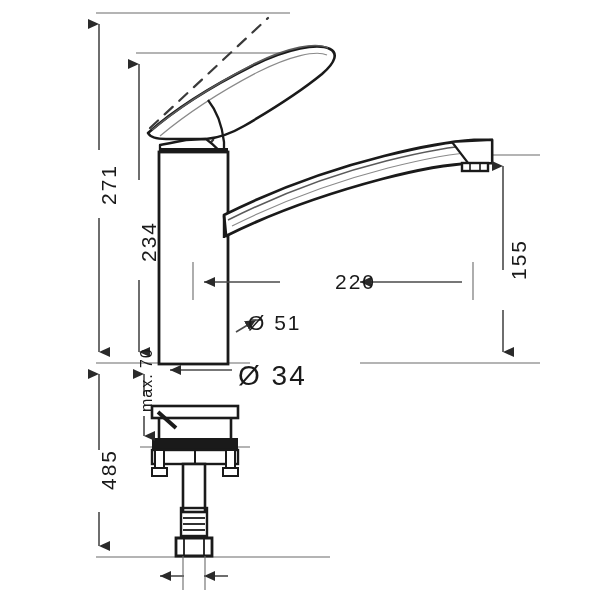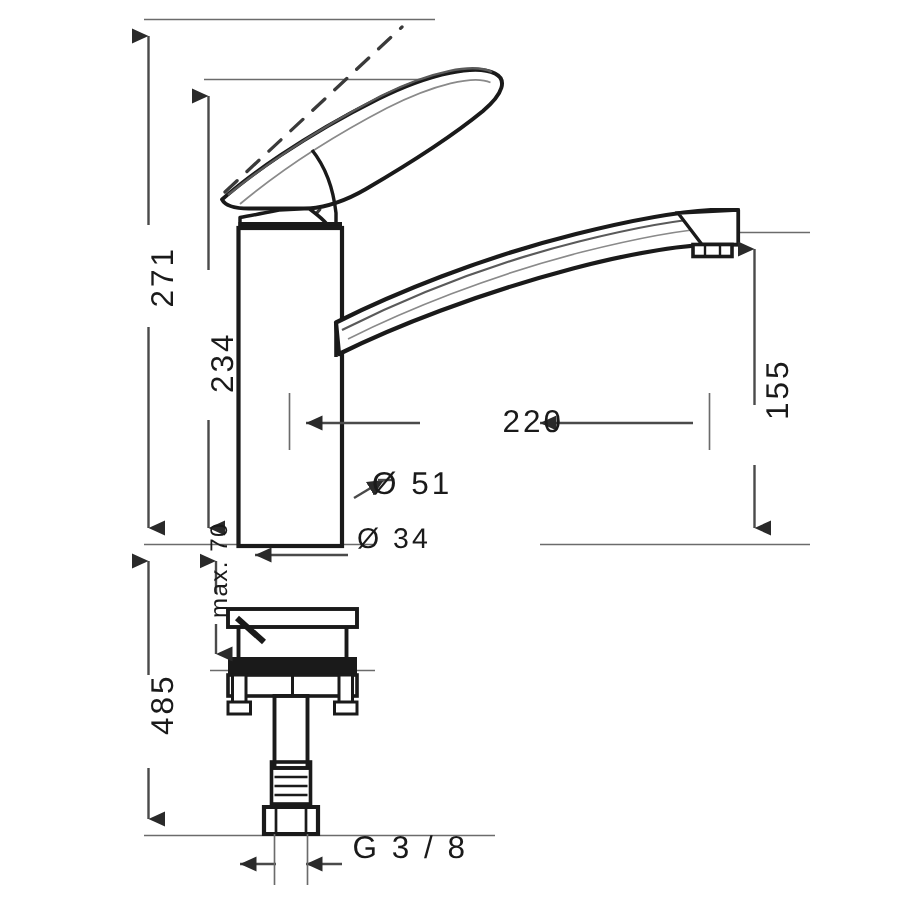--- a/index.html
+++ b/index.html
@@ -36,21 +36,21 @@
     transform-origin: left top;
     transform: rotate(-90deg);
   }
   .lbl-271 { left: 98px; top: 205px; font-size: 21px; }
   .lbl-234 { left: 138px; top: 262px; font-size: 21px; }
   .lbl-max70 { left: 139px; top: 412px; font-size: 16px; letter-spacing: 1px; }
   .lbl-485 { left: 98px; top: 490px; font-size: 21px; }
   .lbl-155 { left: 508px; top: 280px; font-size: 21px; }
   .lbl-220 { left: 295px; top: 271px; font-size: 21px; margin-left: 40px; }
   .lbl-d51 { left: 248px; top: 312px; font-size: 21px; }
-  .lbl-d34 { left: 238px; top: 350px; font-size: 19px; }
+  .lbl-d34 { left: 238px; top: 362px; font-size: 28px; }
   .lbl-g38 { left: 235px; top: 555px; font-size: 21px; }
 </style>
 </head>
 <body>
 
 <div id="stage">
 
   <svg id="drawing" viewBox="0 0 600 600">
 
     <defs>
@@ -213,15 +213,14 @@
   <div class="dim-label vert lbl-485">485</div>
 
   <div class="dim-label vert lbl-155">155</div>
 
   <div class="dim-label lbl-220">220</div>
 
   <div class="dim-label lbl-d51">Ø 51</div>
 
   <div class="dim-label lbl-d34">Ø 34</div>
 
-  <div class="dim-label lbl-g38">G 3 / 8</div>
 
 </div>
 
 </body></html>

